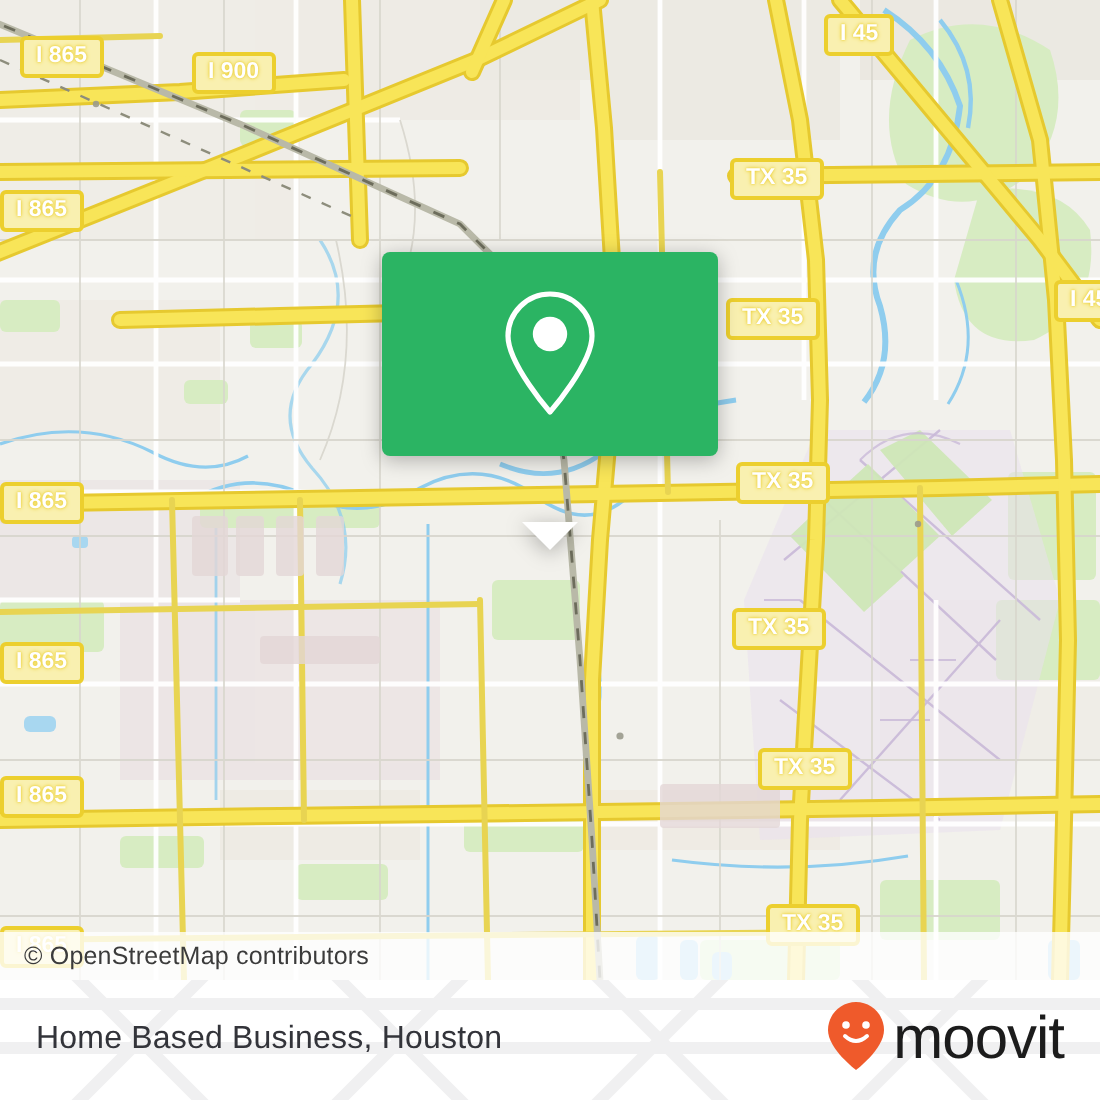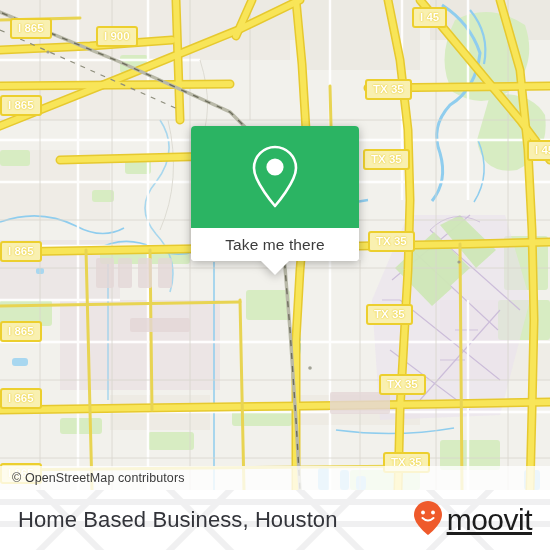--- a/index.html
+++ b/index.html
@@ -114,38 +114,37 @@
     position: relative;
     width: 550px;
     height: 60px;
     display: flex;
     align-items: center;
     justify-content: space-between;
     padding: 0 18px;
     box-sizing: border-box;
   }
   #footer-title {
-    font-size: 22px;
+    font-size: 16px;
     color: #33343a;
     letter-spacing: 0.1px;
     white-space: nowrap;
     text-align: center;
   }
   #brand {
     display: flex;
     align-items: center;
     gap: 4px;
   }
   #brand-name {
     font-size: 30px;
     color: #1c1c1c;
     letter-spacing: -0.5px;
     font-weight: 400;
     line-height: 1;
-    text-decoration: underline;
   }
 </style>
 </head>
 <body>
 
 <div id="app">
 
   <div id="map">
     <svg width="550" height="490" viewBox="0 0 550 490" xmlns="http://www.w3.org/2000/svg">
       <defs>
@@ -361,21 +360,20 @@
     <div id="popup">
       <div id="popup-inner">
         <div id="popup-green">
           <span>
             <svg width="52" height="66" viewBox="0 0 52 66" xmlns="http://www.w3.org/2000/svg">
               <path d="M26 3 C14.4 3 5 12.4 5 24 C5 38 26 62 26 62 C26 62 47 38 47 24 C47 12.4 37.6 3 26 3 Z" fill="none" stroke="#ffffff" stroke-width="2.6" stroke-linejoin="round"></path>
               <circle cx="26" cy="23" r="8.6" fill="#ffffff"></circle>
             </svg>
           </span>
         </div>
-        <div id="popup-label">Take me there</div>
       </div>
       <div id="popup-arrow"></div>
     </div>
   </div>
 
   <div id="footer">
     <svg id="footer-watermark" viewBox="0 0 550 60" xmlns="http://www.w3.org/2000/svg">
       <rect x="0" y="0" width="550" height="60" fill="#ffffff"></rect>
       <g stroke="#f0f0f1" stroke-width="6" fill="none">
         <path d="M20 -20 L120 80"></path>

